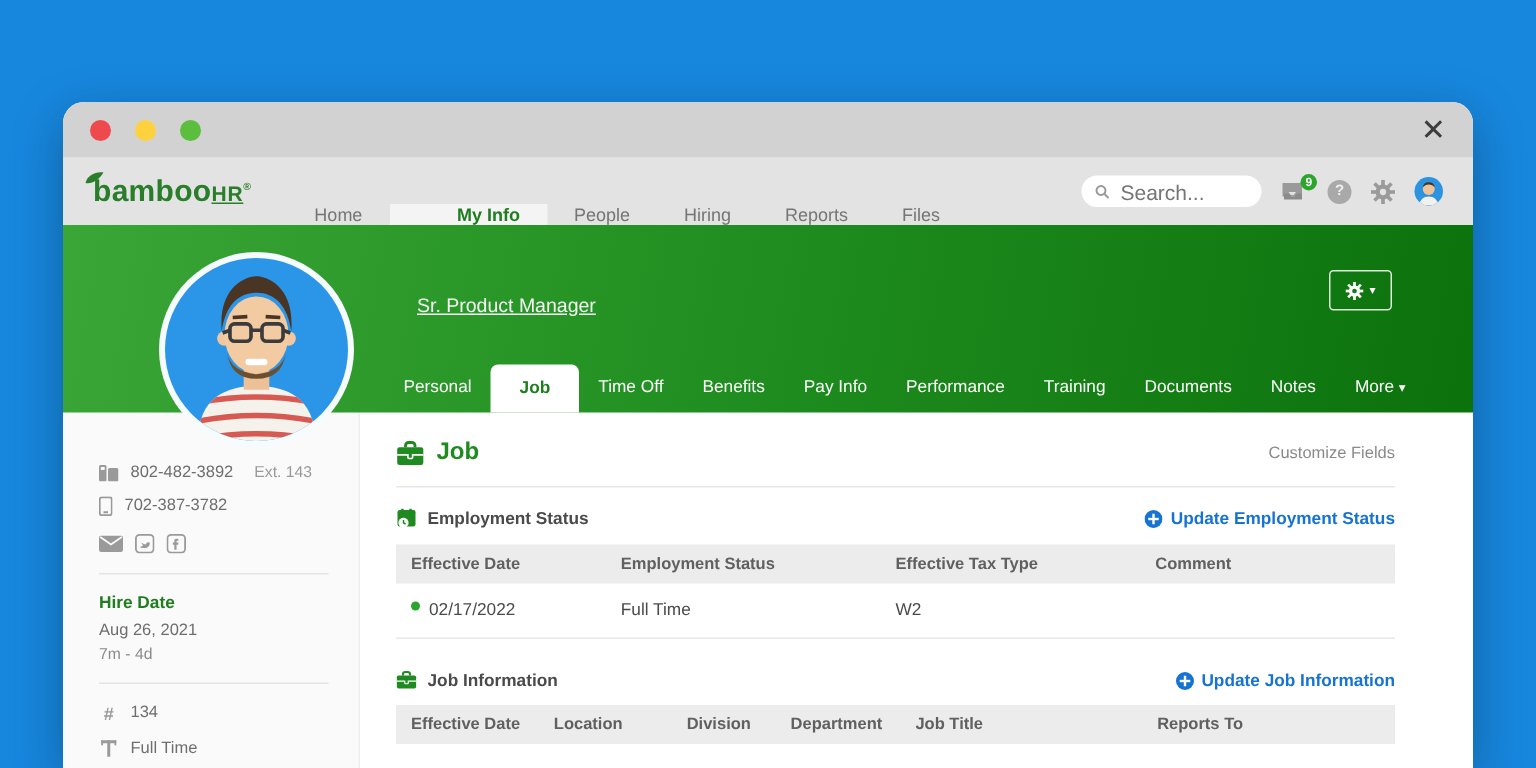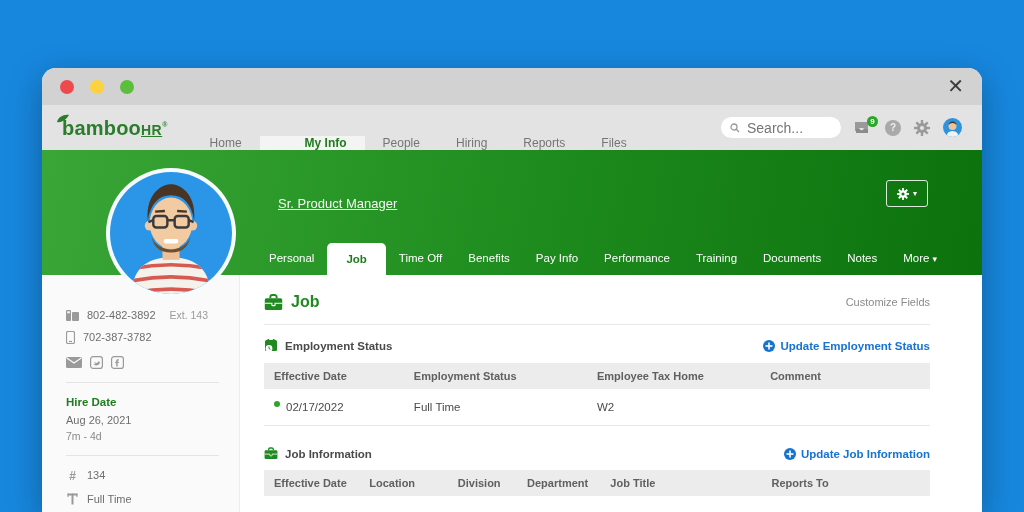--- a/index.html
+++ b/index.html
@@ -317,21 +317,21 @@
                   <rect x="2.5" y="5.2" width="7" height="1.6" fill="#fff"></rect>
                 </svg>
             </span>
             <span>Update Employment Status</span>
           </div>
         </div>
 
         <div class="tbl-head es-grid">
           <div>Effective Date</div>
           <div>Employment Status</div>
-          <div>Employee Tax Home</div>
+          <div>Effective Tax Type</div>
           <div>Comment</div>
         </div>
         <div class="tbl-row es-grid">
           <div class="cell-dot">
               <span class="gdot"></span>
               <span>02/17/2022</span>
             </div>
           <div>Full Time</div>
           <div>W2</div>
           <div></div>

